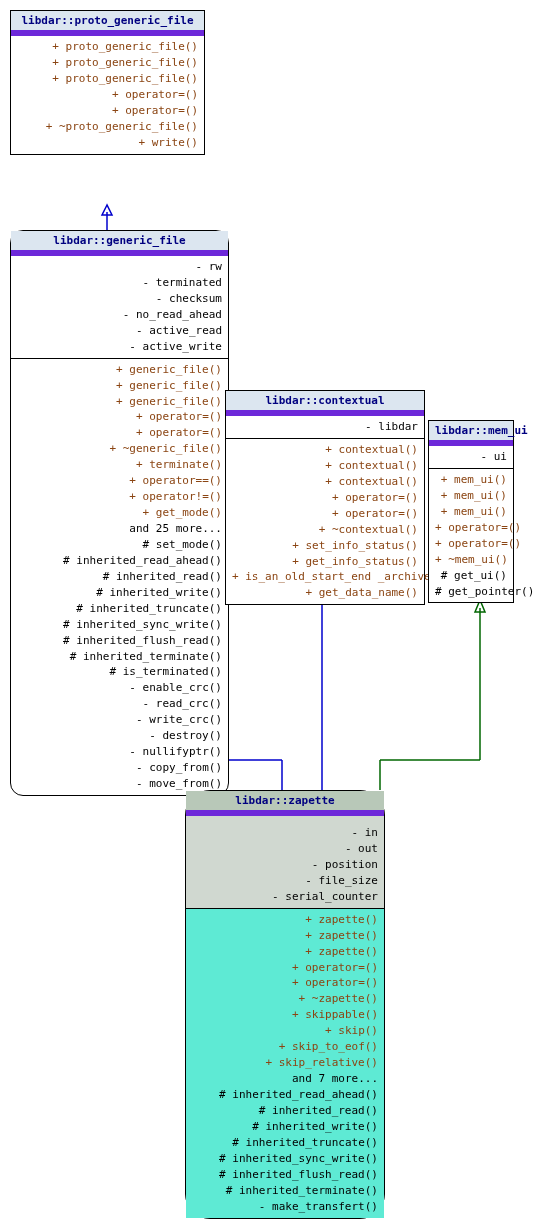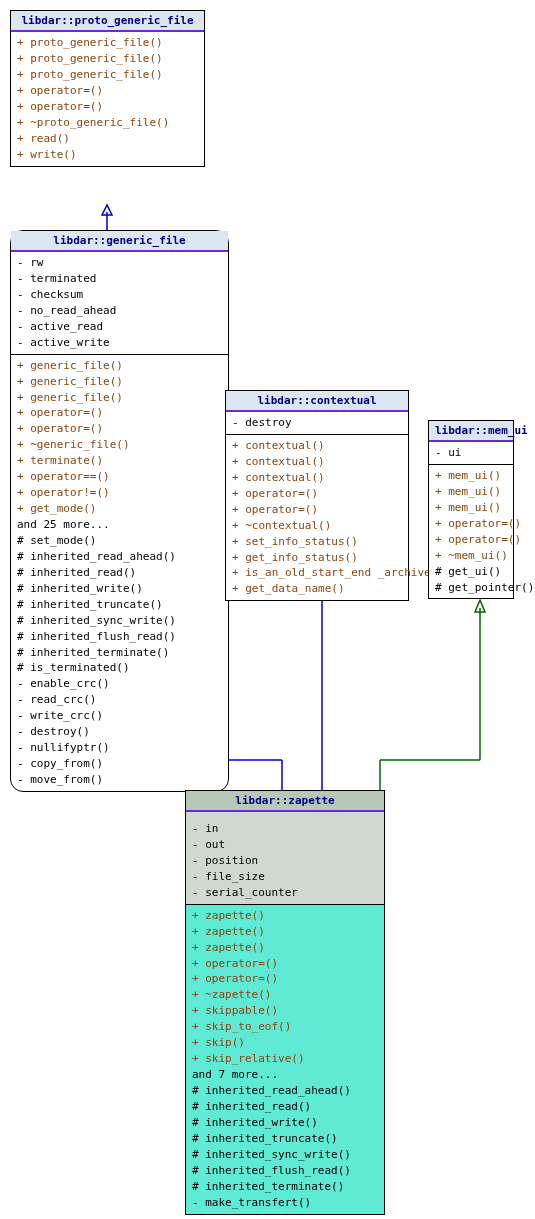--- a/index.html
+++ b/index.html
@@ -15,30 +15,31 @@
     }
 
     .uml-box {
       position: absolute;
       border: 1px solid #000;
       background: #ffffff;
     }
 
     .uml-box-header {
       background: #dce6f0;
-      border-bottom: 2px solid #6d28d9;
+      border-bottom: 6px solid #6d28d9;
       padding: 3px 6px;
       text-align: center;
       font-weight: bold;
       color: #000080;
     }
 
     .uml-box-section {
       border-bottom: 1px solid #000;
       padding: 3px 6px;
+      text-align: right;
     }
 
     .uml-box-section:last-child {
       border-bottom: none;
     }
 
     .uml-line {
       line-height: 1.45;
       white-space: nowrap;
     }
@@ -81,21 +82,20 @@
 
 <div class="uml-box" style="left:10px; top:10px; width:195px;">
   <div class="uml-box-header">libdar::proto_generic_file</div>
   <div class="uml-box-section">
     <div class="uml-line public">+ proto_generic_file()</div>
     <div class="uml-line public">+ proto_generic_file()</div>
     <div class="uml-line public">+ proto_generic_file()</div>
     <div class="uml-line public">+ operator=()</div>
     <div class="uml-line public">+ operator=()</div>
     <div class="uml-line public">+ ~proto_generic_file()</div>
-    <div class="uml-line public">+ read()</div>
     <div class="uml-line public">+ write()</div>
   </div>
 </div>
 
 <div class="uml-box" style="left:10px; top:230px; width:219px;border-radius:13px;">
   <div class="uml-box-header">libdar::generic_file</div>
   <div class="uml-box-section">
     <div class="uml-line private">- rw</div>
     <div class="uml-line private">- terminated</div>
     <div class="uml-line private">- checksum</div>
@@ -127,24 +127,24 @@
     <div class="uml-line private">- enable_crc()</div>
     <div class="uml-line private">- read_crc()</div>
     <div class="uml-line private">- write_crc()</div>
     <div class="uml-line private">- destroy()</div>
     <div class="uml-line private">- nullifyptr()</div>
     <div class="uml-line private">- copy_from()</div>
     <div class="uml-line private">- move_from()</div>
   </div>
 </div>
 
-<div class="uml-box" style="left:225px; top:390px; width:184px;">
+<div class="uml-box" style="left:225px; top:390px; width:200px;">
   <div class="uml-box-header">libdar::contextual</div>
   <div class="uml-box-section">
-    <div class="uml-line private">- destroy</div>
+    <div class="uml-line private">- libdar</div>
   </div>
   <div class="uml-box-section">
     <div class="uml-line public">+ contextual()</div>
     <div class="uml-line public">+ contextual()</div>
     <div class="uml-line public">+ contextual()</div>
     <div class="uml-line public">+ operator=()</div>
     <div class="uml-line public">+ operator=()</div>
     <div class="uml-line public">+ ~contextual()</div>
     <div class="uml-line public">+ set_info_status()</div>
     <div class="uml-line public">+ get_info_status()</div>
@@ -163,39 +163,39 @@
     <div class="uml-line public">+ mem_ui()</div>
     <div class="uml-line public">+ mem_ui()</div>
     <div class="uml-line public">+ operator=()</div>
     <div class="uml-line public">+ operator=()</div>
     <div class="uml-line public">+ ~mem_ui()</div>
     <div class="uml-line protected"># get_ui()</div>
     <div class="uml-line protected"># get_pointer()</div>
   </div>
 </div>
 
-<div class="uml-box" style="left:185px; top:790px; width:200px; background:#d0d8d0;">
+<div class="uml-box" style="left:185px; top:790px; width:200px; background:#d0d8d0;border-radius:25px;">
   <div class="uml-box-header" style="background:#b8c8b8;">libdar::zapette</div>
   <div class="uml-box-section" style="background:#d0d8d0;margin-top:6px;">
     <div class="uml-line private">- in</div>
     <div class="uml-line private">- out</div>
     <div class="uml-line private">- position</div>
     <div class="uml-line private">- file_size</div>
     <div class="uml-line private">- serial_counter</div>
   </div>
   <div class="uml-box-section" style="background:#5eead4;">
     <div class="uml-line public">+ zapette()</div>
     <div class="uml-line public">+ zapette()</div>
     <div class="uml-line public">+ zapette()</div>
     <div class="uml-line public">+ operator=()</div>
     <div class="uml-line public">+ operator=()</div>
     <div class="uml-line public">+ ~zapette()</div>
     <div class="uml-line public">+ skippable()</div>
+    <div class="uml-line public">+ skip()</div>
     <div class="uml-line public">+ skip_to_eof()</div>
-    <div class="uml-line public">+ skip()</div>
     <div class="uml-line public">+ skip_relative()</div>
     <div class="uml-line private">and 7 more...</div>
     <div class="uml-line protected"># inherited_read_ahead()</div>
     <div class="uml-line protected"># inherited_read()</div>
     <div class="uml-line protected"># inherited_write()</div>
     <div class="uml-line protected"># inherited_truncate()</div>
     <div class="uml-line protected"># inherited_sync_write()</div>
     <div class="uml-line protected"># inherited_flush_read()</div>
     <div class="uml-line protected"># inherited_terminate()</div>
     <div class="uml-line private">- make_transfert()</div>

